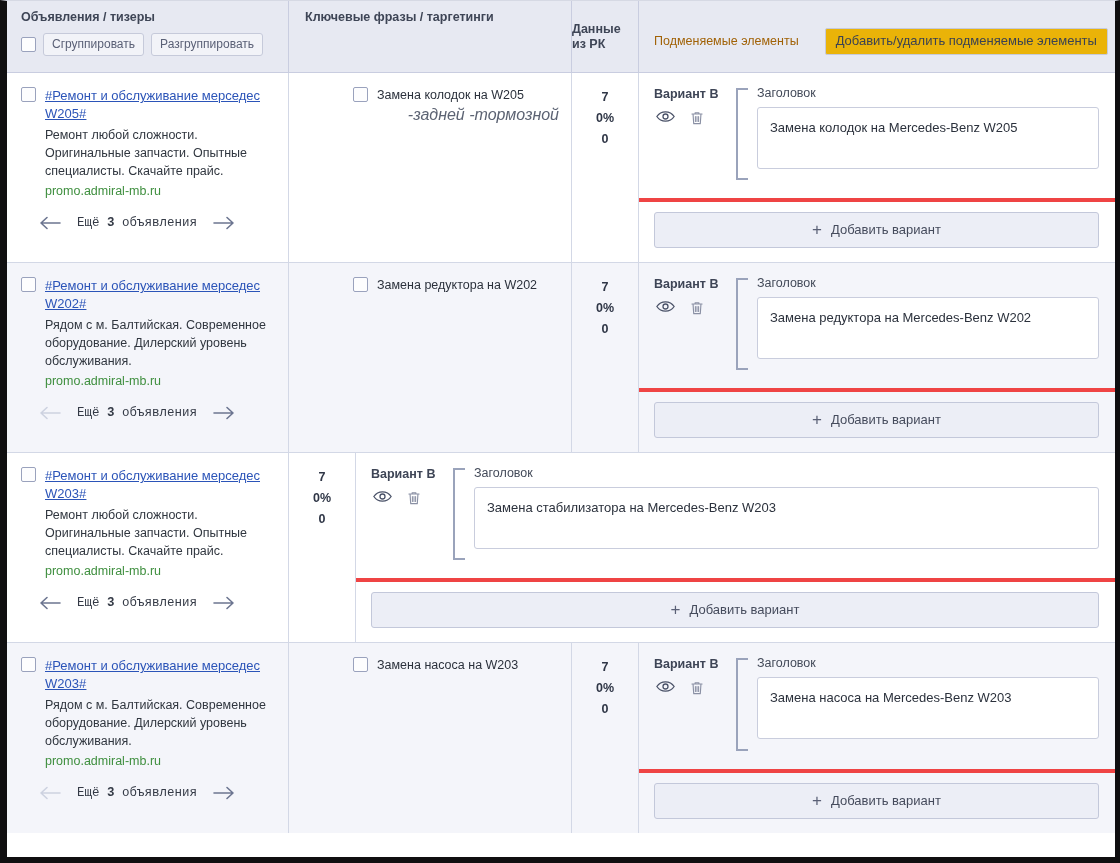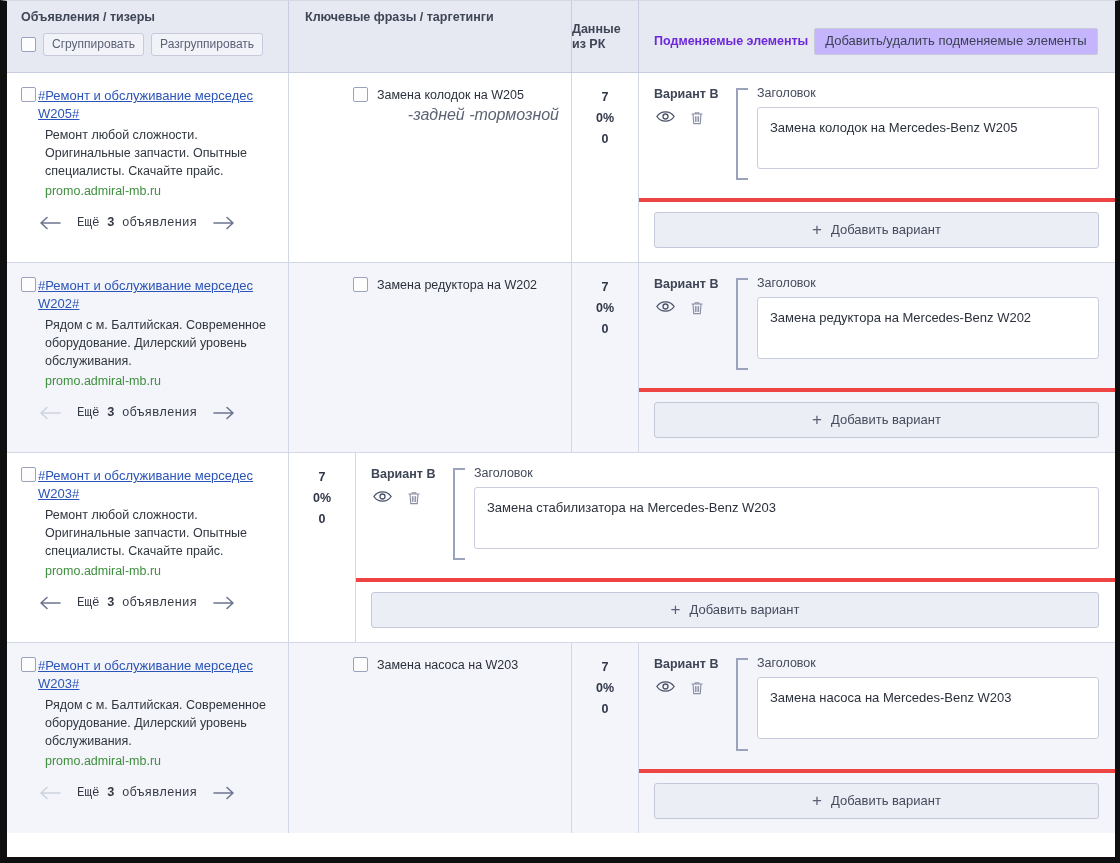--- a/index.html
+++ b/index.html
@@ -51,44 +51,44 @@
     width: 15px; height: 15px; border: 1px solid #9aa2bd;
     background: #fdfdfe; border-radius: 2px; flex: 0 0 15px;
     display: inline-block;
   }
   .btn-sm {
     font-size: 12px; font-weight: normal; color: #5a6076;
     background: #f2f3f8; border: 1px solid #c6cada; border-radius: 3px;
     padding: 3px 8px 4px; line-height: 14px; cursor: pointer;
     font-family: "Liberation Sans", sans-serif;
   }
-  .subst-label { font-size: 12.5px; font-weight: bold; color: #6d28d9; margin-right: 6px; white-space: nowrap; }
+  .subst-label { font-size: 12.5px; font-weight: normal; color: #a16207; margin-right: 26px; white-space: nowrap; }
   .btn-subst {
-    font-size: 13px; color: #3b4252; background: #c4b5fd;
+    font-size: 13px; color: #3b4252; background: #eab308;
     border: 1px solid #c6cada; border-radius: 2px;
     padding: 4px 10px 5px; line-height: 16px; cursor: pointer;
     font-family: "Liberation Sans", sans-serif;
   }
 
   
   .tbody { flex: 1; overflow: hidden; }
   .row { display: flex; align-items: stretch; border-bottom: 1px solid #d3d8e6; min-height: 190px; }
   .row:last-child { border-bottom: none; }
   .row.odd  { background: #ffffff; }
   .row.even { background: #f4f5fa; }
 
   .cell-ads  { width: 281px; padding: 14px 12px 10px 14px; display: flex; flex-direction: column; }
   .cell-keys { width: 283px; border-left: 1px solid #d3d8e6; padding: 14px 12px 10px 16px; }
   .cell-data { width: 67px; border-left: 1px solid #d3d8e6; padding-top: 14px;
                text-align: center; font-size: 12.5px; font-weight: bold; color: #2f3646;
                line-height: 21px; }
   .cell-subst{ flex: 1; border-left: 1px solid #d3d8e6; display: flex; flex-direction: column; }
 
   
-  .ad-top { display: flex; gap: 2px; text-decoration: underline; }
+  .ad-top { display: flex; gap: 9px; text-decoration: underline; }
   .ad-title {
     font-size: 13px; color: #2b54b8; text-decoration: underline;
     line-height: 18px; word-break: break-word; cursor: pointer;
   }
   .ad-text { font-size: 12.5px; color: #30363f; line-height: 18px; margin: 3px 0 0 24px; }
   .ad-url  { font-size: 12.5px; color: #3f8f3f; line-height: 18px; margin: 2px 0 0 24px; }
   .ad-nav  { display: flex; align-items: center; margin: 16px 0 0 14px; gap: 12px; font-family: Liberation Mono, monospace; }
   .ad-nav .arr { width: 30px; text-align: center; cursor: pointer; }
   .ad-nav .arr svg { display: block; margin: 0 auto; }
   .ad-more { font-size: 12.5px; color: #343a46; }

